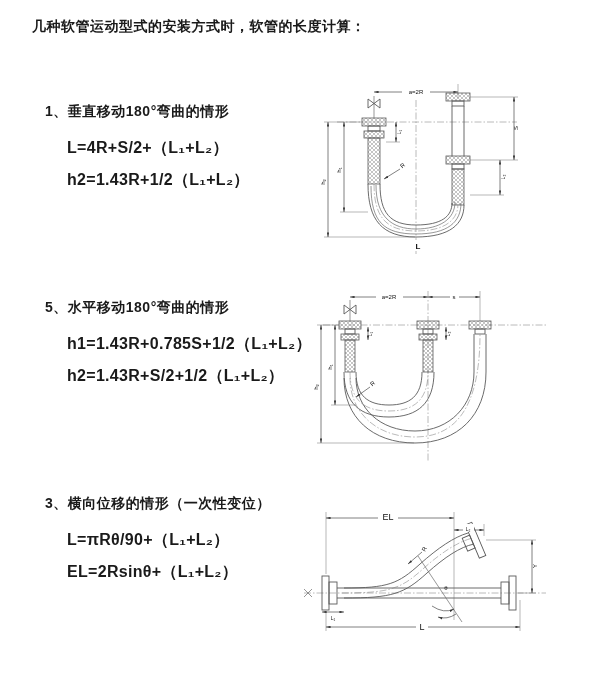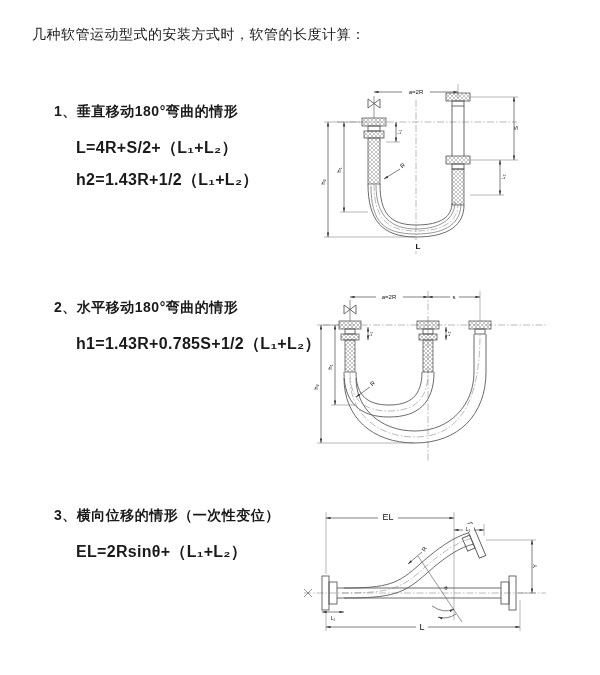--- a/index.html
+++ b/index.html
@@ -2,22 +2,22 @@
 <html><head>
 <meta charset="utf-8">
 <style>
   html,body { margin:0; padding:0; }
   body {
     width:600px; height:675px; position:relative; overflow:hidden;
     background:#ffffff; color:#1a1a1a;
     font-family:"Liberation Sans","DejaVu Sans",sans-serif;
   }
   .abs { position:absolute; }
-  .title { left:32px; top:26px; font-size:14px; font-weight:normal; letter-spacing:.5px; }
-  .section { position:absolute; left:45px;margin-left:9px; }
+  .title { left:32px; top:18px; font-size:14px; font-weight:bold; letter-spacing:.5px; }
+  .section { position:absolute; left:45px; }
   .sec-heading { font-size:14px; font-weight:bold; letter-spacing:.5px; height:32px; line-height:22px; }
   .formula { font-size:16px; font-weight:bold; letter-spacing:.3px; padding-left:22px; height:32px; line-height:32px; white-space:pre; }
   svg { position:absolute; overflow:visible; }
   svg text { font-family:"Liberation Sans","DejaVu Sans",sans-serif; fill:#111; }
   .t  { font-size:6px; }
   .t5 { font-size:5px; }
   .t8 { font-size:8px; font-weight:bold; }
   .t9 { font-size:9px; }
   .ln  { stroke:#5a5a5a; stroke-width:.9; fill:none; }
   .lnt { stroke:#6a6a6a; stroke-width:.7; fill:none; }
@@ -32,26 +32,28 @@
 
 <div class="abs title">几种软管运动型式的安装方式时，软管的长度计算：</div>
 
 <div class="section" style="top:100px">
   <div class="sec-heading">1、垂直移动180°弯曲的情形</div>
   <div class="formula">L=4R+S/2+（L₁+L₂）</div>
   <div class="formula">h2=1.43R+1/2（L₁+L₂）</div>
 </div>
 
 <div class="section" style="top:296px">
-  <div class="sec-heading">2、水平移动180°弯曲的情形</div>
+  <div class="sec-heading">5、水平移动180°弯曲的情形</div>
   <div class="formula">h1=1.43R+0.785S+1/2（L₁+L₂）</div>
+  <div class="formula">h2=1.43R+S/2+1/2（L₁+L₂）</div>
 </div>
 
-<div class="section" style="top:504px">
+<div class="section" style="top:492px">
   <div class="sec-heading">3、横向位移的情形（一次性变位）</div>
+  <div class="formula">L=πRθ/90+（L₁+L₂）</div>
   <div class="formula">EL=2Rsinθ+（L₁+L₂）</div>
 </div>
 
 <svg style="left:312px; top:72px" width="240" height="190" viewBox="0 0 240 190">
   <defs>
     <pattern id="d1h" width="4" height="4" patternUnits="userSpaceOnUse">
       <path d="M0,4 L4,0 M0,0 L4,4" stroke="#8a8a8a" stroke-width="0.5"></path>
     </pattern>
     <marker id="d1a" viewBox="0 0 10 6" refX="10" refY="3" markerWidth="7" markerHeight="4.5" orient="auto-start-reverse">
       <path d="M0,0.5 L10,3 L0,5.5 Z" fill="#333"></path>

